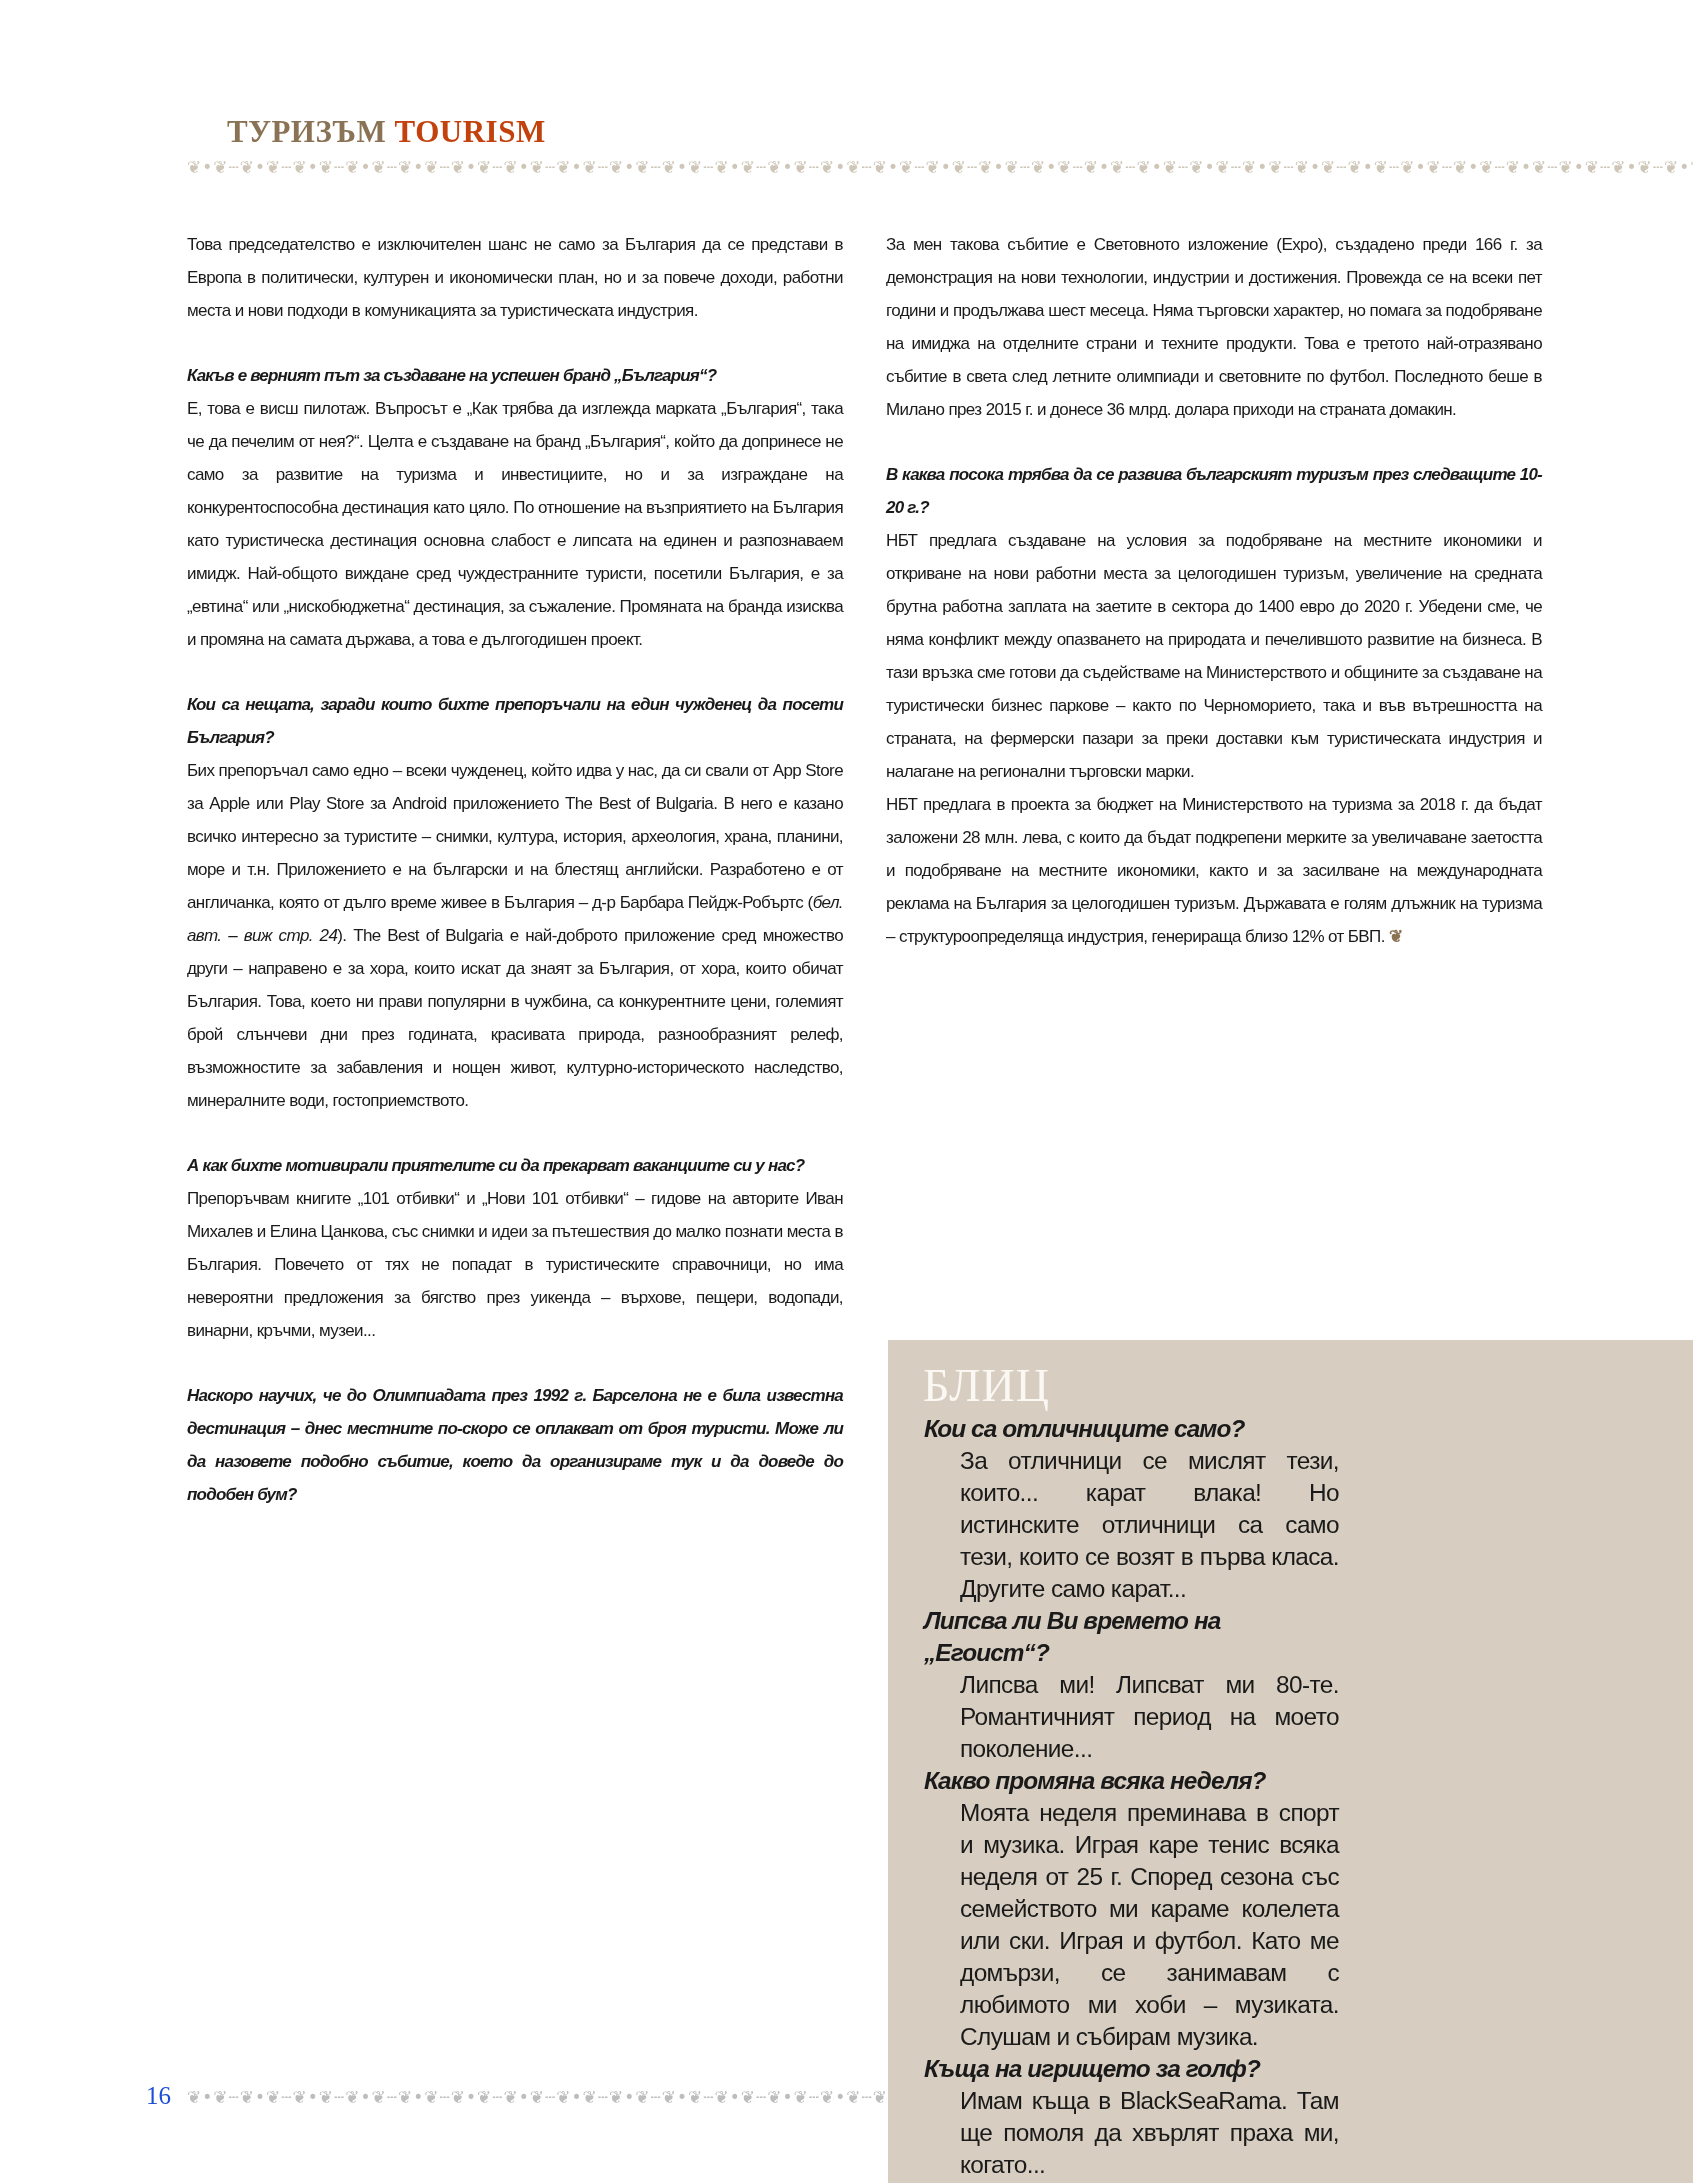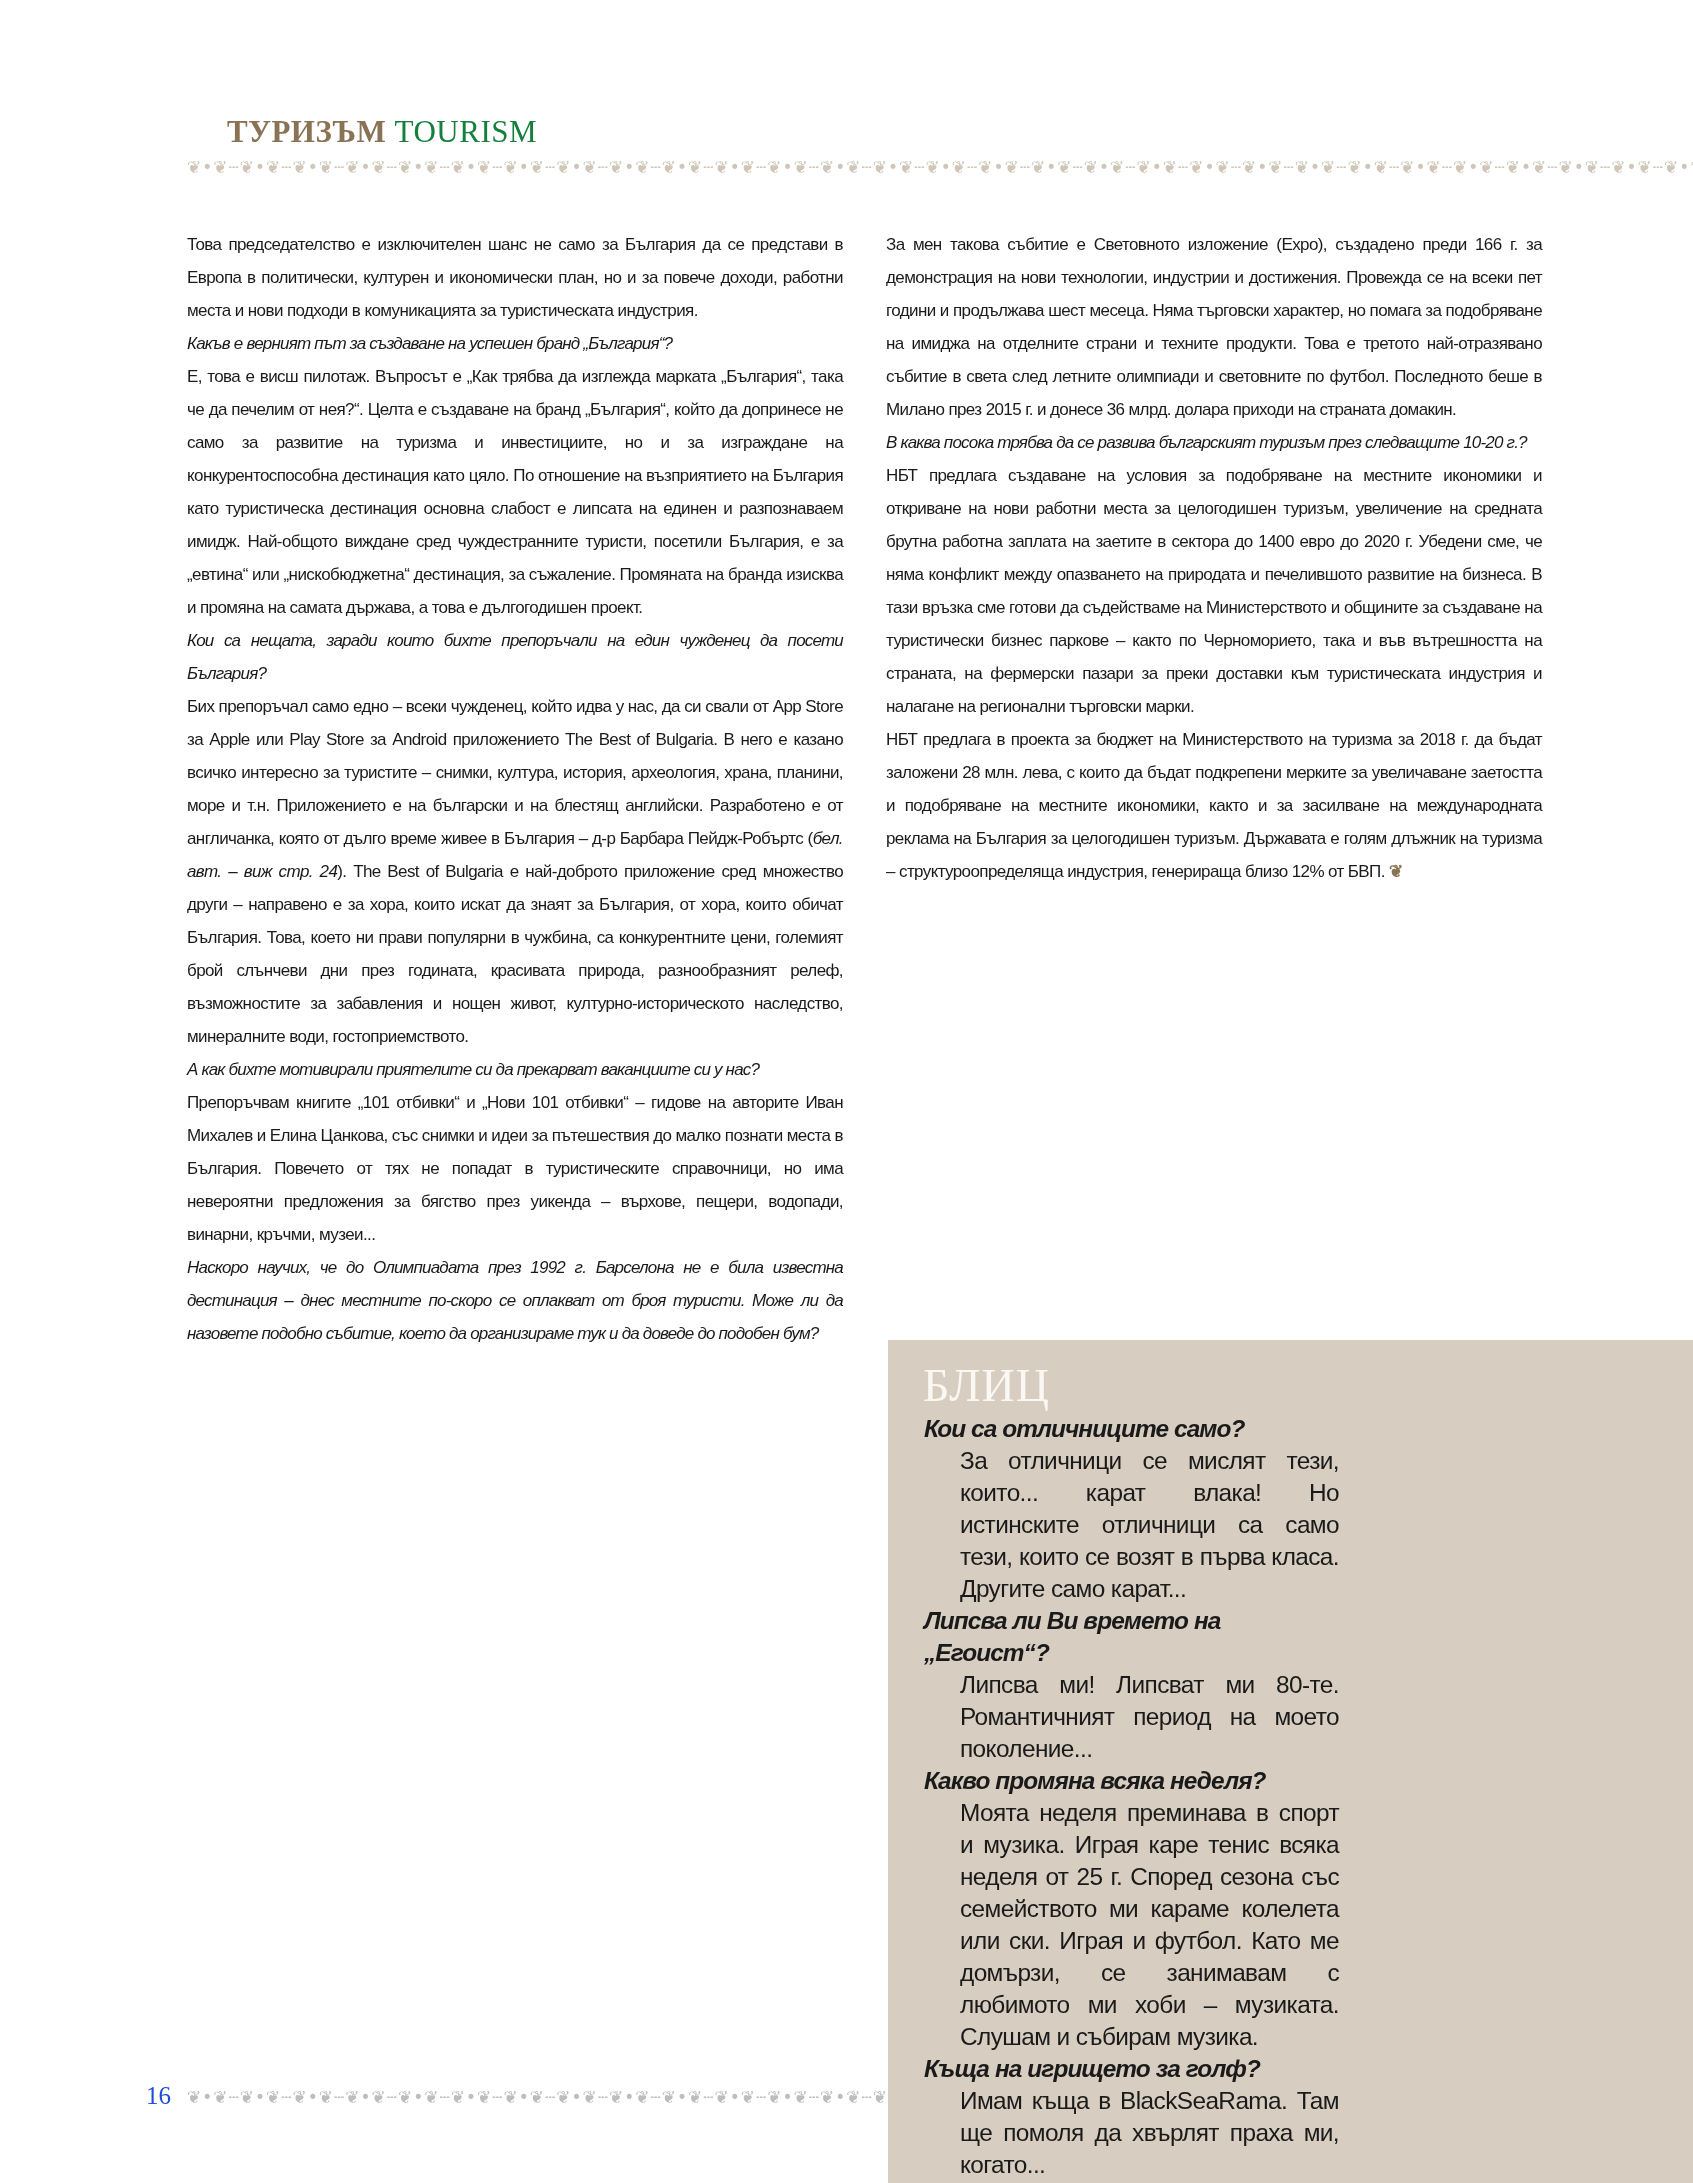--- a/index.html
+++ b/index.html
@@ -7,40 +7,40 @@
     width: 1694px; height: 2183px; position: relative; overflow: hidden;
     background: #ffffff; color: #1a1a1a;
     font-family: "Liberation Sans Narrow", "Liberation Sans", sans-serif;
   }
   .section-header {
     position: absolute; left: 187px; top: 113px;
     font-family: "Liberation Serif", "DejaVu Serif", serif;
     font-size: 31px; letter-spacing: 0.5px; line-height: 38px;
   }
   .section-header .bg { color: #8a7355; font-weight: bold; margin-left: 40px; }
-  .section-header .en { color: #15803d; font-weight: normal; }
+  .section-header .en { color: #c2410c; font-weight: bold; }
   .ornament {
     position: absolute; height: 19px; overflow: hidden;
     color: #cfc6b8; font-size: 17px; line-height: 19px; white-space: nowrap;
     font-family: "DejaVu Sans", sans-serif; letter-spacing: 1px;
   }
   .ornament-top { left: 187px; top: 158px; width: 1506px; }
   .ornament-bottom { left: 187px; top: 2088px; width: 698px; color: #bdbdbd; }
   .page-number {
     position: absolute; left: 146px; top: 2082px;
     font-family: "Liberation Serif", serif; font-size: 25px; color: #1d4ed8;
   }
   .col {
     position: absolute; font-size: 17px; line-height: 33px; text-align: justify;
     font-family: "Liberation Sans", sans-serif; letter-spacing: -0.6px;
   }
   .col-left { left: 187px; top: 228px; width: 656px; }
   .col-right { left: 886px; top: 228px; width: 656px; }
   .col p { margin: 0; }
-  .col p.q { font-weight: normal; font-style: italic; letter-spacing: -0.8px; }
+  .col p.q { font-weight: bold; font-style: italic; margin-top: 32px; letter-spacing: -0.8px; }
   .col .endmark { color: #8a7355; font-weight: bold; }
   .blitz {
     position: absolute; left: 888px; top: 1340px; width: 806px; height: 843px;
     background: #d7cdc0;
   }
   .blitz-title {
     position: absolute; left: 35px; top: 19px;
     font-family: "Liberation Serif", serif; font-size: 46px; color: #fbf8f3;
     letter-spacing: 1px; font-weight: normal;
   }

